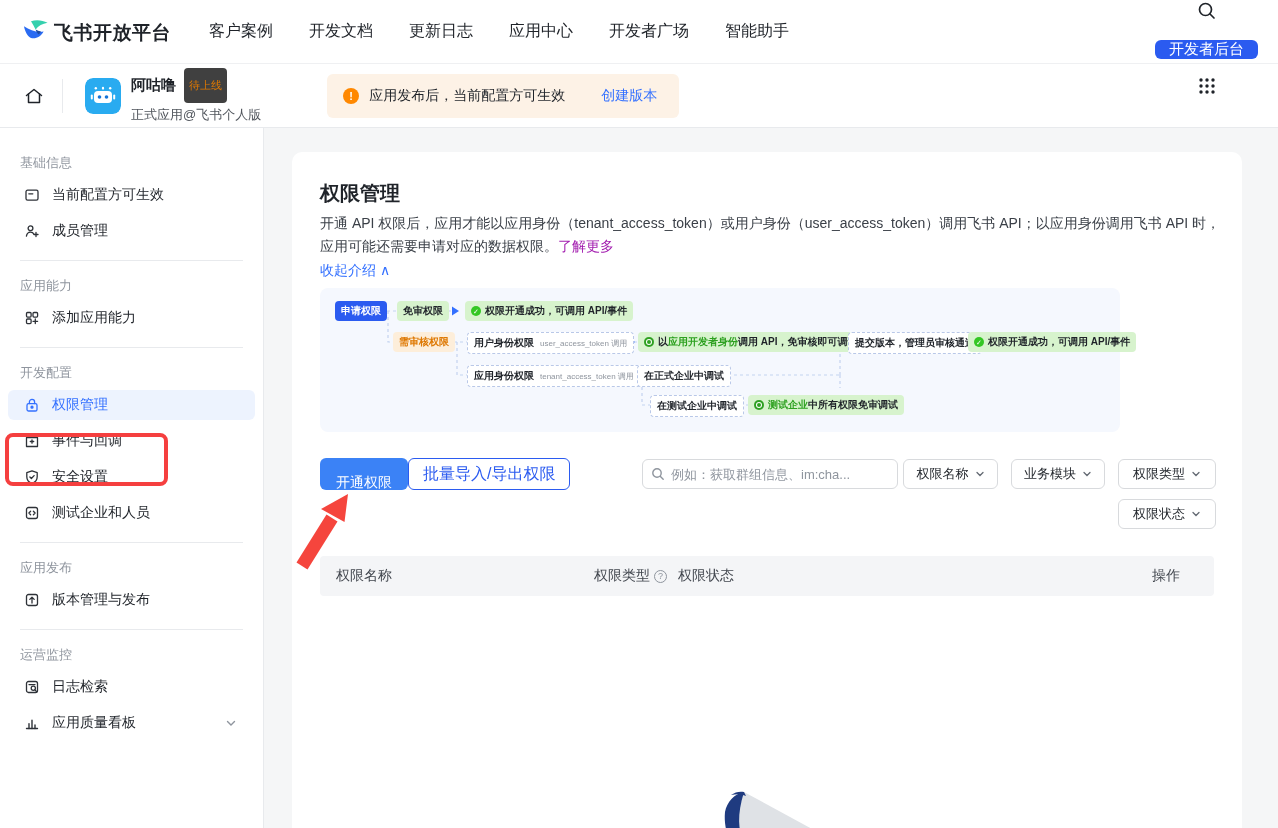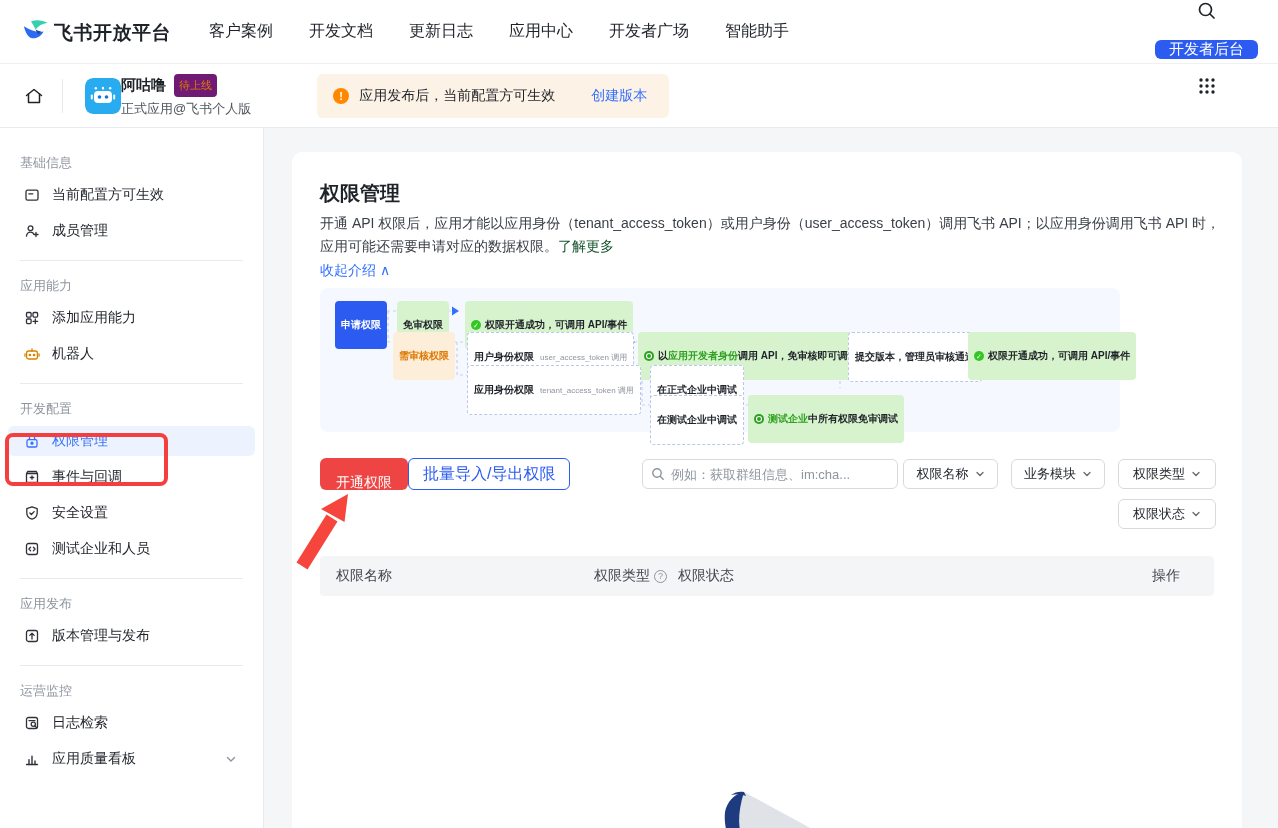--- a/index.html
+++ b/index.html
@@ -18,24 +18,24 @@
     border-radius:6px; height:32px; padding:0 14px; cursor:pointer; }
   .avatar { width:36px; height:36px; border-radius:50%; overflow:hidden; background:#f0f1f2; cursor:pointer; }
   .iconbtn { display:flex; align-items:center; justify-content:center; cursor:pointer; }
 
   
   .appbar { position:absolute; left:0; top:64px; width:1278px; height:64px; background:#fff;
     border-bottom:1px solid #e8eaed; display:flex; align-items:center; z-index:4; }
   .home-btn { margin-left:24px; cursor:pointer; display:flex; }
   .vdivider { width:1px; height:34px; background:#e8eaed; margin:0 22px 0 18px; }
   .appicon { width:36px; height:36px; border-radius:8px; }
-  .appmeta { }
+  .appmeta { margin-left:10px; }
   .appname-row { display:flex; align-items:center; gap:8px; }
   .appname { font-size:15px; font-weight:600; }
-  .badge { background:#701a75; color:#de7802; font-size:11px; padding:4px 5px; border-radius:4px; }
+  .badge { background:#404040; color:#de7802; font-size:11px; padding:10px 5px; border-radius:4px; }
   .appsub { font-size:13px; color:#51565d; margin-top:3px; }
   .banner { margin-left:66px; height:44px; background:#fdf2e6; border-radius:6px; display:flex;
     align-items:center; padding:0 22px 0 16px; gap:10px; }
   .warn-ic { width:16px; height:16px; border-radius:50%; background:#ff8800; color:#fff; font-size:11px;
     font-weight:700; display:flex; align-items:center; justify-content:center; }
   .banner-text { font-size:14px; }
   .banner-link { font-size:14px; color:#3370ff; margin-left:26px; cursor:pointer; }
 
   
   .sidebar { position:absolute; left:0; top:128px; width:264px; bottom:0; background:#fff;
@@ -51,40 +51,40 @@
   
   .anno-box { position:absolute; left:5px; top:433px; width:163px; height:53px; border:4px solid #f53f3f;
     border-radius:8px; z-index:20; pointer-events:none; }
   .anno-arrow { position:absolute; left:290px; top:486px; z-index:21; pointer-events:none; }
 
   
   .card { position:absolute; left:292px; top:152px; width:950px; height:900px; background:#fff;
     border-radius:10px; z-index:2; }
   .page-title { position:absolute; left:28px; top:28px; font-size:20px; font-weight:600; }
   .desc { position:absolute; left:28px; top:60px; width:902px; font-size:14px; line-height:23px; color:#3b4048; }
-  .link { color:#14532d; cursor:pointer; }
+  .link { color:#a21caf; cursor:pointer; }
   .collapse { position:absolute; left:28px; top:110px; font-size:14px; color:#3370ff; cursor:pointer; }
 
   
   .flow { position:absolute; left:28px; top:136px; width:800px; height:144px; background:#f5f8fe;
     border-radius:8px; }
-  .fnode { position:absolute; font-size:10px; line-height:1; padding:19px 6px; border-radius:4px;
+  .fnode { position:absolute; font-size:10px; line-height:1; padding:5px 6px; border-radius:4px;
     white-space:nowrap; font-weight:600; }
   .f-blue { background:#2b5bf0; color:#fff; }
   .f-green { background:#d7f3cd; color:#1f2329; display:flex; align-items:center; gap:4px; }
   .f-orange { background:#fdeeda; color:#de7802; }
   .f-dash { background:#fff; border:1px dashed #b9c8e8; }
   .f-sub { font-weight:400; color:#8f959e; font-size:8px; margin-left:6px; }
   .f-hl { color:#2ea121; }
   .gdot { width:10px; height:10px; border-radius:50%; background:#34c724; color:#fff; font-size:7px;
     display:inline-flex; align-items:center; justify-content:center; font-weight:700; flex:0 0 auto; }
   .gdot.dk { background:#2ea121; box-shadow:inset 0 0 0 2px #2ea121, inset 0 0 0 3px #fff; }
 
   
-  .btn-primary { position:absolute; left:28px; top:306px; height:32px; padding:16px 16px; background:#ef4444;
+  .btn-primary { position:absolute; left:28px; top:306px; height:32px; padding:16px 16px; background:#3b82f6;
     color:#fff; font-size:14px; font-weight:500; border:none; border-radius:6px; cursor:pointer; }
   .btn-outline { position:absolute; left:116px; top:306px; height:32px; padding:0 14px; background:#fff;
     color:#2b5bf0; font-size:16px; border:1px solid #2b5bf0; border-radius:6px; cursor:pointer; }
   .searchbox { position:absolute; left:350px; top:307px; width:256px; height:30px; border:1px solid #d8dadd;
     border-radius:6px; display:flex; align-items:center; padding:0 8px; gap:6px; background:#fff; }
   .searchbox input { border:none; outline:none; flex:1; font-size:13px; color:#1f2329; background:transparent; }
   .searchbox input::placeholder { color:#8f959e; }
   .filter { position:absolute; height:30px; border:1px solid #d8dadd; border-radius:6px; background:#fff;
     display:flex; align-items:center; justify-content:center; gap:6px; font-size:13px; cursor:pointer; }
 
@@ -222,32 +222,20 @@
   <div class="side-item">
     <span class="sicon">
       <svg width="16" height="16" viewBox="0 0 16 16" fill="none" stroke="#2e3238" stroke-width="1.3" stroke-linecap="round">
         <rect x="2.5" y="2.5" width="4.6" height="4.6" rx="1"></rect>
           <rect x="9" y="2.5" width="4.6" height="4.6" rx="1"></rect>
         <rect x="2.5" y="9" width="4.6" height="4.6" rx="1"></rect>
           <path d="M11.3 9v4.6M9 11.3h4.6"></path>
       </svg>
       </span>
     <span>添加应用能力</span>
-  </div>
-  <div class="side-item">
-    <span class="sicon">
-      <svg width="16" height="16" viewBox="0 0 16 16" fill="none" stroke="#d98200" stroke-width="1.3" stroke-linecap="round">
-        <rect x="2.6" y="5" width="10.8" height="8" rx="2"></rect>
-          <path d="M8 5V2.8"></path>
-        <circle cx="5.9" cy="9" r=".7" fill="#d98200"></circle>
-          <circle cx="10.1" cy="9" r=".7" fill="#d98200"></circle>
-        <path d="M1 7.8v2.4M15 7.8v2.4"></path>
-      </svg>
-      </span>
-    <span>机器人</span>
   </div>
   <div class="side-divider"></div>
 
   <div class="side-title">开发配置</div>
   <div class="side-item active">
     <span class="sicon">
       <svg width="16" height="16" viewBox="0 0 16 16" fill="none" stroke="#3370ff" stroke-width="1.3" stroke-linecap="round">
         <rect x="3" y="6.6" width="10" height="7.4" rx="1.6"></rect>
           <path d="M5.4 6.6V5a2.6 2.6 0 015.2 0v1.6"></path>
         <circle cx="8" cy="10.2" r="1" fill="#3370ff"></circle>
@@ -372,21 +360,21 @@
       <span><span>以</span><span class="f-hl">应用开发者身份</span><span>调用 API，免审核即可调试</span></span>
     </div>
     <div class="fnode f-dash" style="left:528px;top:44px">提交版本，管理员审核通过</div>
     <div class="fnode f-green" style="left:648px;top:44px">
       <span class="gdot">✓</span>
       <span>权限开通成功，可调用 API/事件</span>
     </div>
     <div class="fnode f-dash" style="left:147px;top:77px">
       <span>应用身份权限</span><span class="f-sub">tenant_access_token 调用</span>
     </div>
-    <div class="fnode f-dash" style="left:330px;top:77px">在正式企业中调试</div>
+    <div class="fnode f-dash" style="left:317px;top:77px">在正式企业中调试</div>
     <div class="fnode f-dash" style="left:330px;top:107px">在测试企业中调试</div>
     <div class="fnode f-green" style="left:428px;top:107px">
       <span class="gdot dk"></span>
       <span><span class="f-hl">测试企业</span><span>中所有权限免审调试</span></span>
     </div>
   </div>
 
   <button class="btn-primary">开通权限</button>
   <button class="btn-outline">批量导入/导出权限</button>
 

